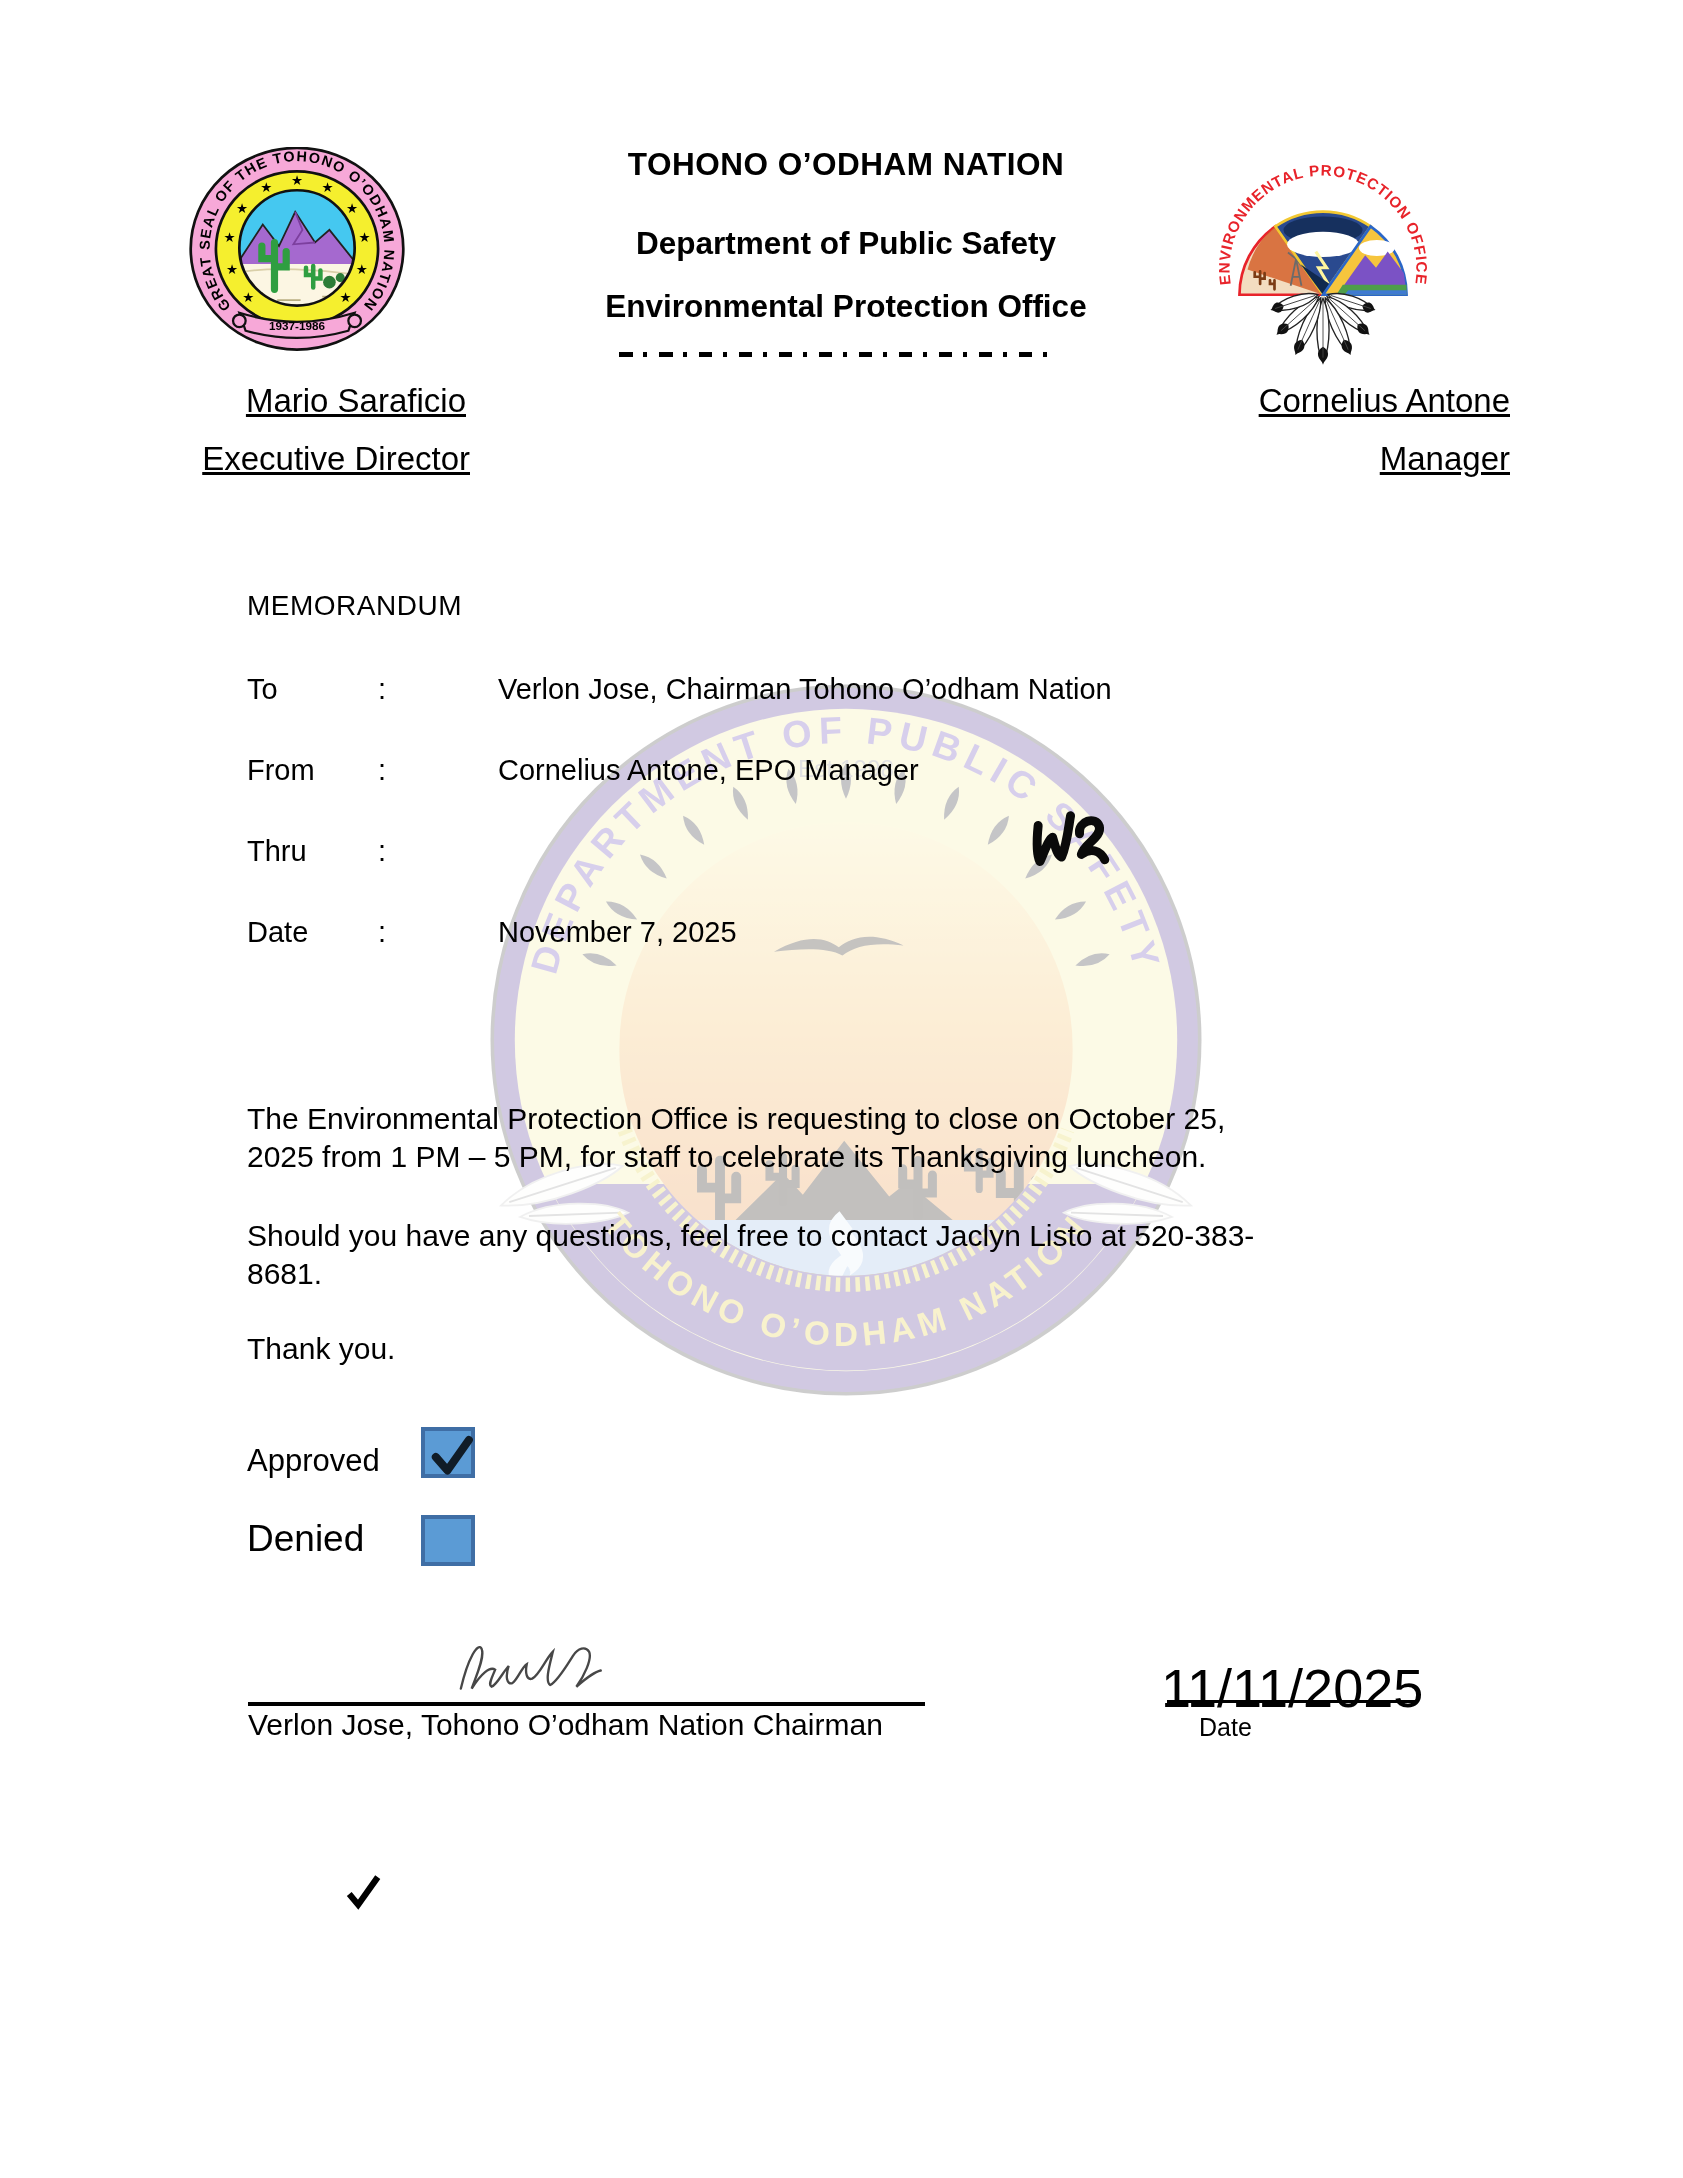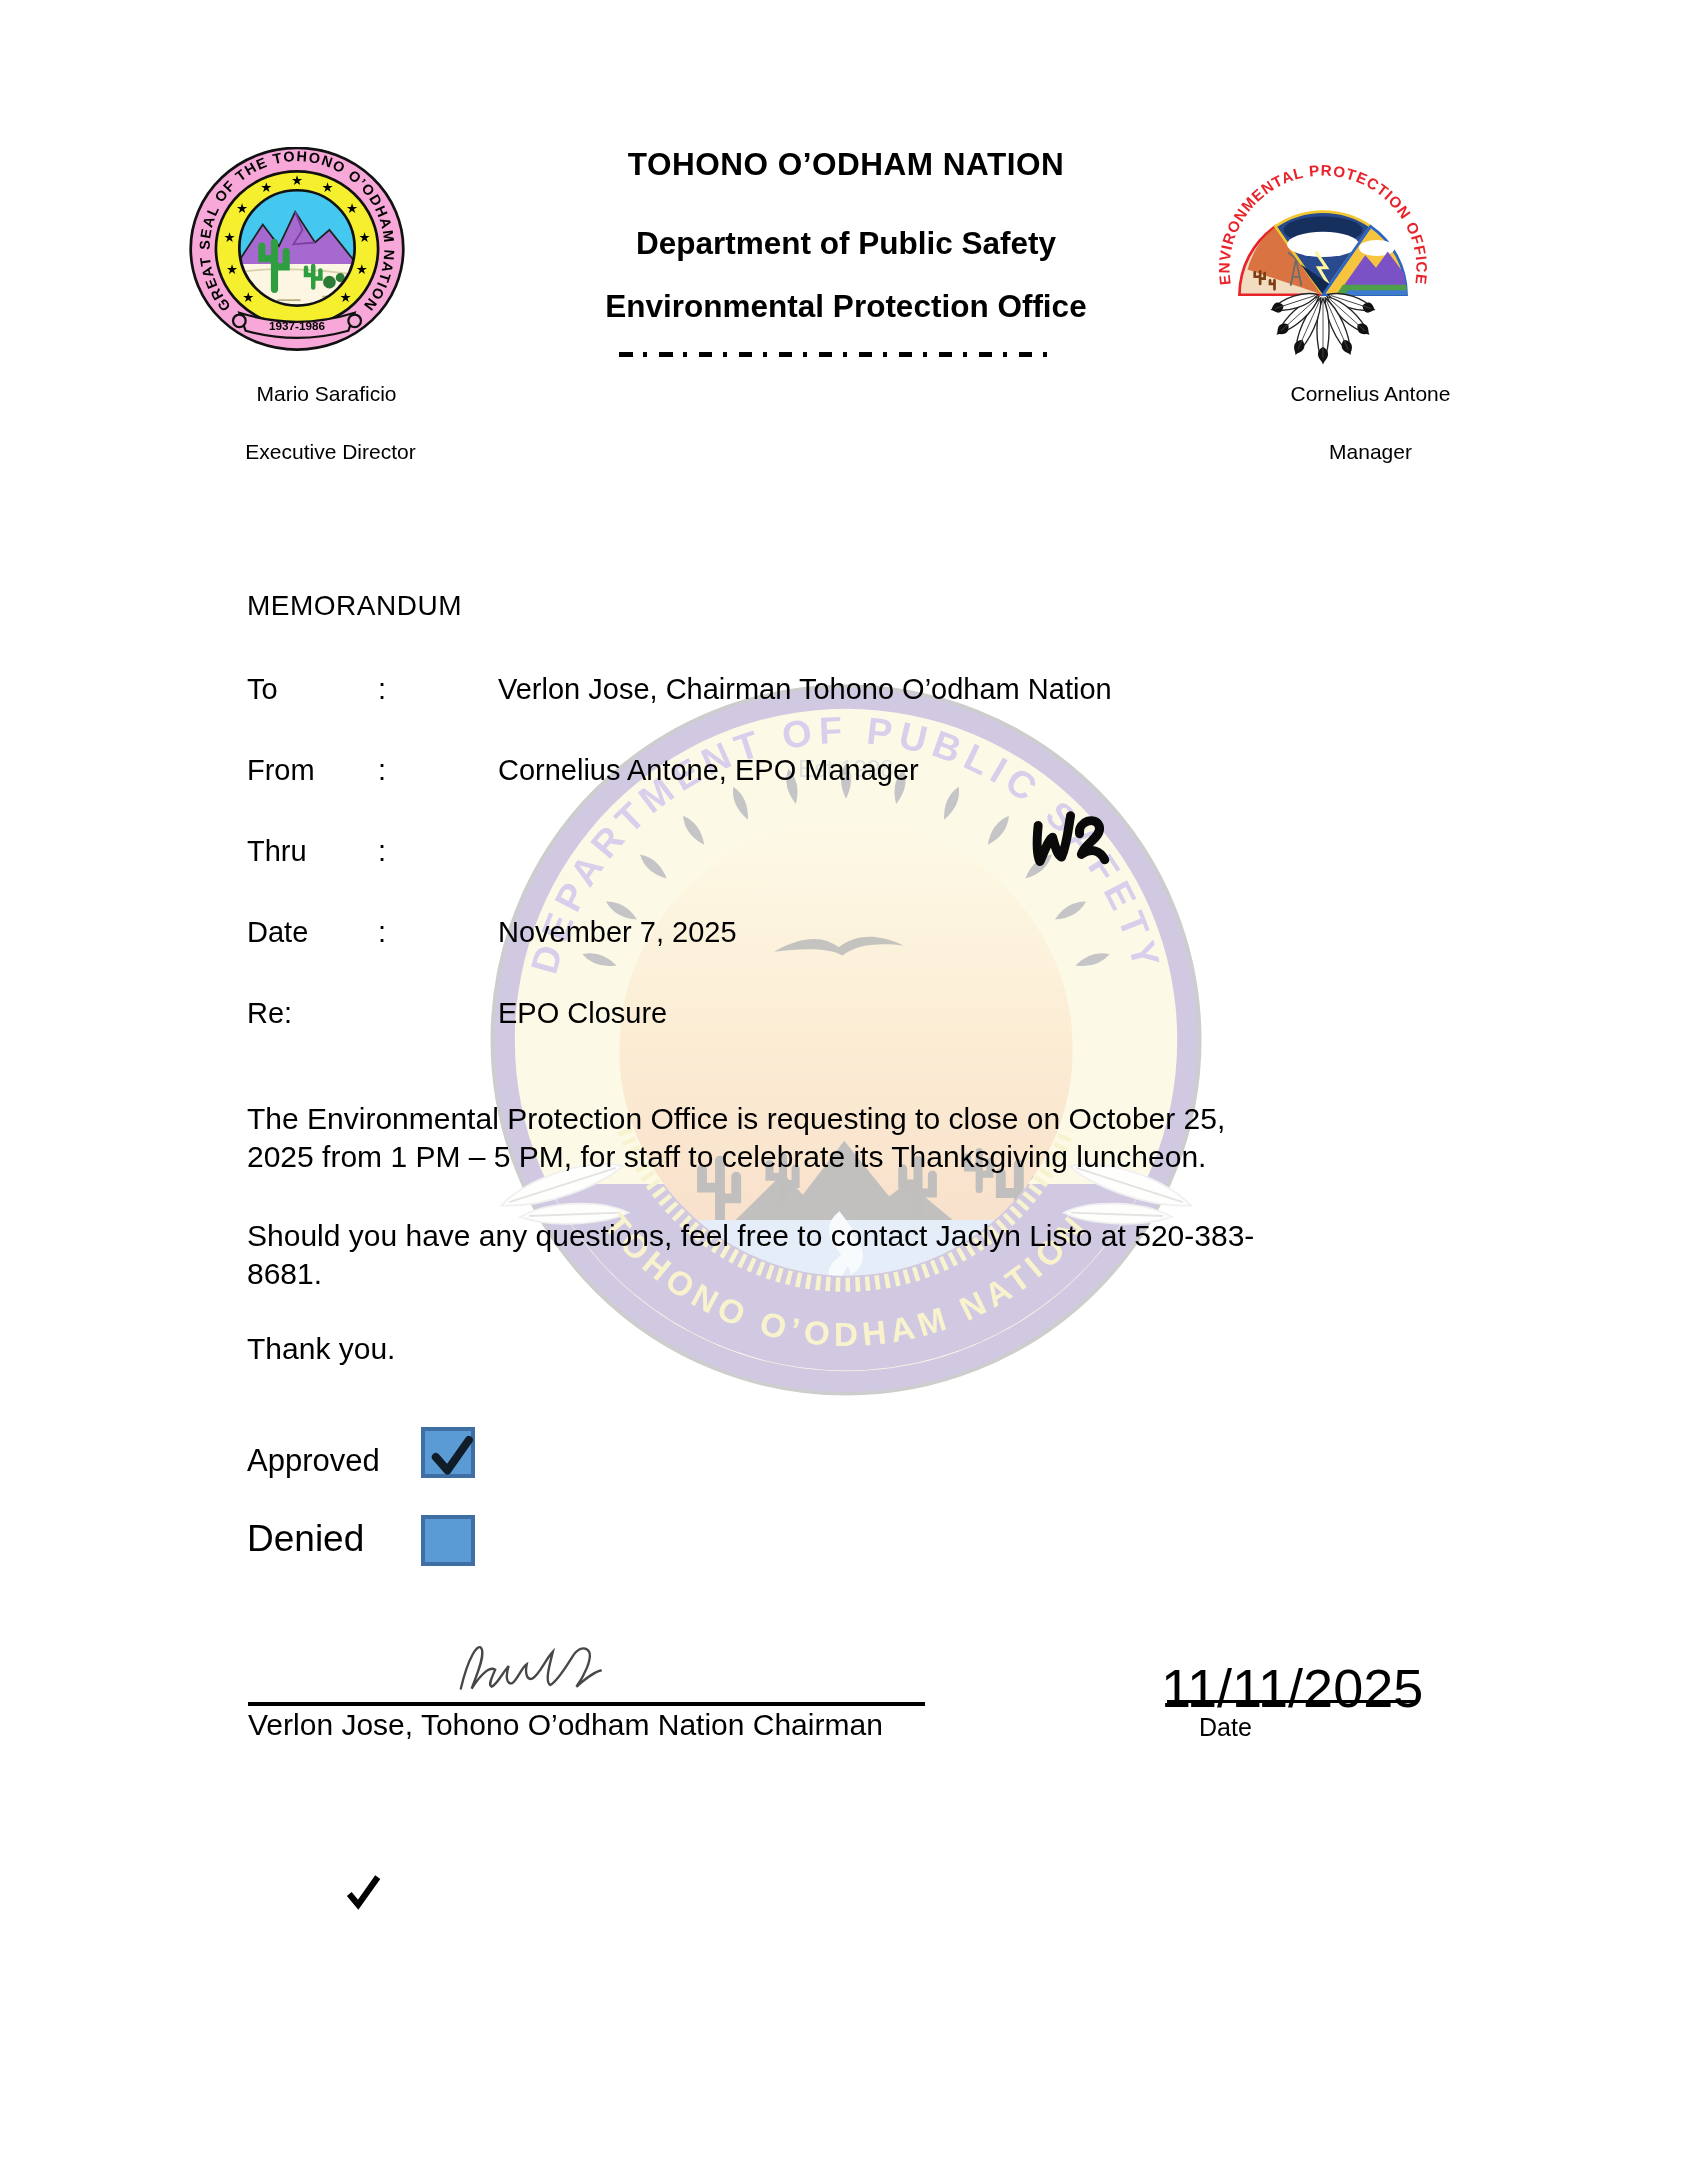--- a/index.html
+++ b/index.html
@@ -12,21 +12,21 @@
 
   
   .title-band{left:405px;width:882px;text-align:center;font-weight:bold;}
   .t1{top:146px;font-size:31.5px;letter-spacing:0.5px;}
   .t2{top:225px;font-size:31.5px;}
   .t3{top:288px;font-size:31.5px;}
   .clip-line{
     left:619px;top:352px;width:436px;height:4.5px;
     background:repeating-linear-gradient(90deg,#000 0 13.5px,transparent 13.5px 24px,#000 24px 28px,transparent 28px 40px);
   }
-  .name-block{width:279px;text-align:center;font-size:21px;}
+  .name-block{width:279px;text-align:right;font-size:33px;text-decoration:underline;}
   .nm-left{left:187px;top:382px;}
   .tt-left{left:191px;top:440px;}
   .nm-right{left:1231px;top:382px;}
   .tt-right{left:1231px;top:440px;}
 
   
   .memo-heading{left:247px;top:590px;font-size:28px;letter-spacing:0.5px;}
   .memo-rows{left:247px;top:673px;width:990px;}
   .memo-row{display:grid;grid-template-columns:107px 96px 1fr;height:36px;margin-bottom:45px;font-size:29px;gap:24px;}
 
@@ -287,25 +287,20 @@
     </div>
     <div class="memo-row">
       <span>Thru</span>
       <span>:</span>
     </div>
     <div class="memo-row">
       <span>Date</span>
       <span>:</span>
       <span>November 7, 2025</span>
     </div>
-    <div class="memo-row">
-      <span>Re:</span>
-      <span></span>
-      <span>EPO Closure</span>
-    </div>
   </div>
 
   <svg class="abs z1" style="left:1028px;top:804px;" width="86" height="81" viewBox="0 0 95 90">
     <g stroke="#0a0a0a" stroke-width="10" fill="none" stroke-linecap="round" stroke-linejoin="round">
       <path d="M 11,24 C 9,44 10,58 13,64 C 19,50 23,39 27,37 C 30,47 32,57 37,59 C 43,45 45,24 47,13"></path>
       <path d="M 57,33 C 55,19 75,13 79,25 C 82,37 62,44 59,56 C 70,48 80,52 85,62"></path>
     </g>
   </svg>
 
   <div class="abs z1 body-par p1">

